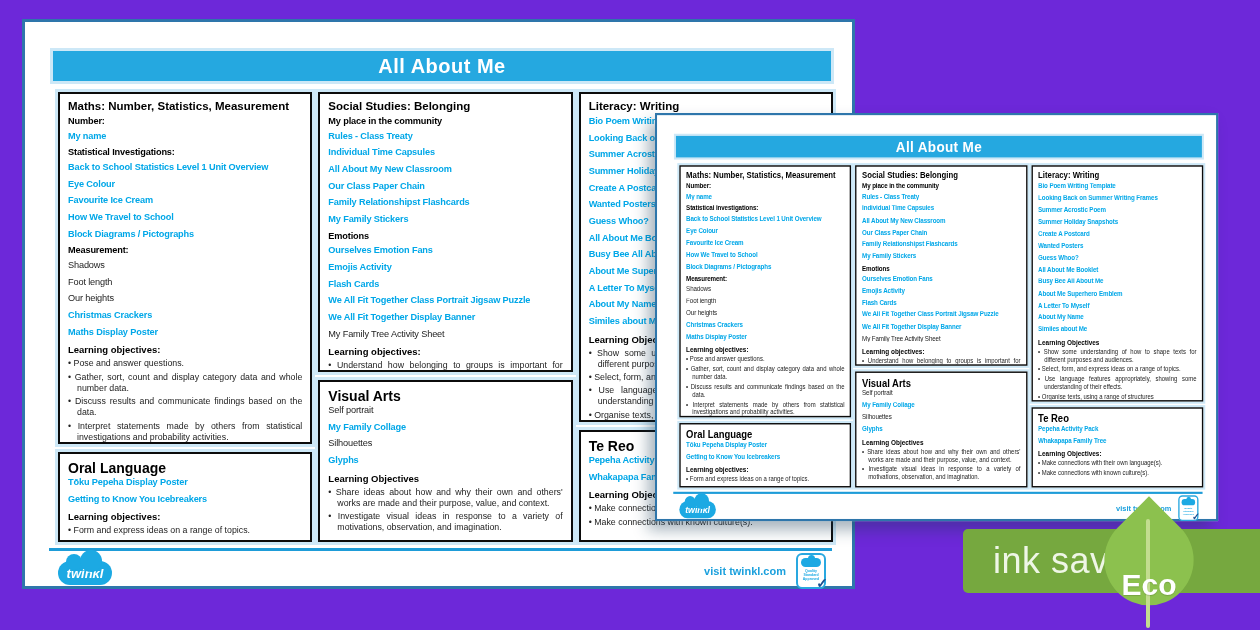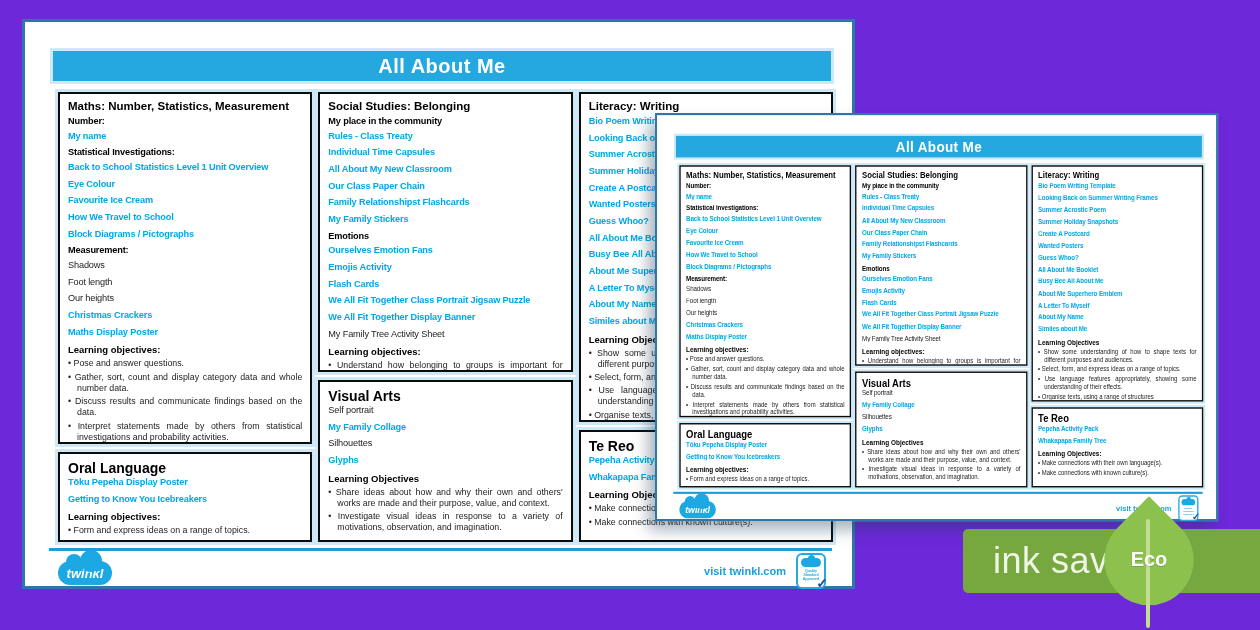--- a/index.html
+++ b/index.html
@@ -53,21 +53,21 @@
   .front-holder .page{left:0;top:0;box-shadow:-10px 12px 20px rgba(25,60,85,.38);}
 
   
   .eco-bar{position:absolute;left:963px;top:529px;width:297px;height:64px;background:#76a83f;
        border-radius:5px 0 0 5px;z-index:6;display:flex;align-items:center;}
   .ink-text{margin-left:30px;font-size:36px;color:#eff6e6;letter-spacing:.5px;}
   .leaf{position:absolute;left:1104px;top:515px;width:90px;height:90px;background:#8cc14e;
        border-radius:0 52% 50% 52%;transform:rotate(45deg);z-index:7;}
   .leaf-stem{position:absolute;left:1146px;top:519px;width:4px;height:109px;background:#c3dd8f;
        border-radius:2px;z-index:8;}
-  .eco-text{position:absolute;left:1114px;top:548px;width:70px;text-align:center;font-size:20px;
+  .eco-text{position:absolute;left:1114px;top:568px;width:70px;text-align:center;font-size:30px;
        font-weight:bold;color:#ffffff;z-index:9;text-shadow:0 1px 1px rgba(0,0,0,.15);}
 </style>
 </head>
 <body>
 
 <div class="stage">
 
   <div class="page" id="backPage">
     <div class="titlebar">All About Me</div>
     <div class="cols">

